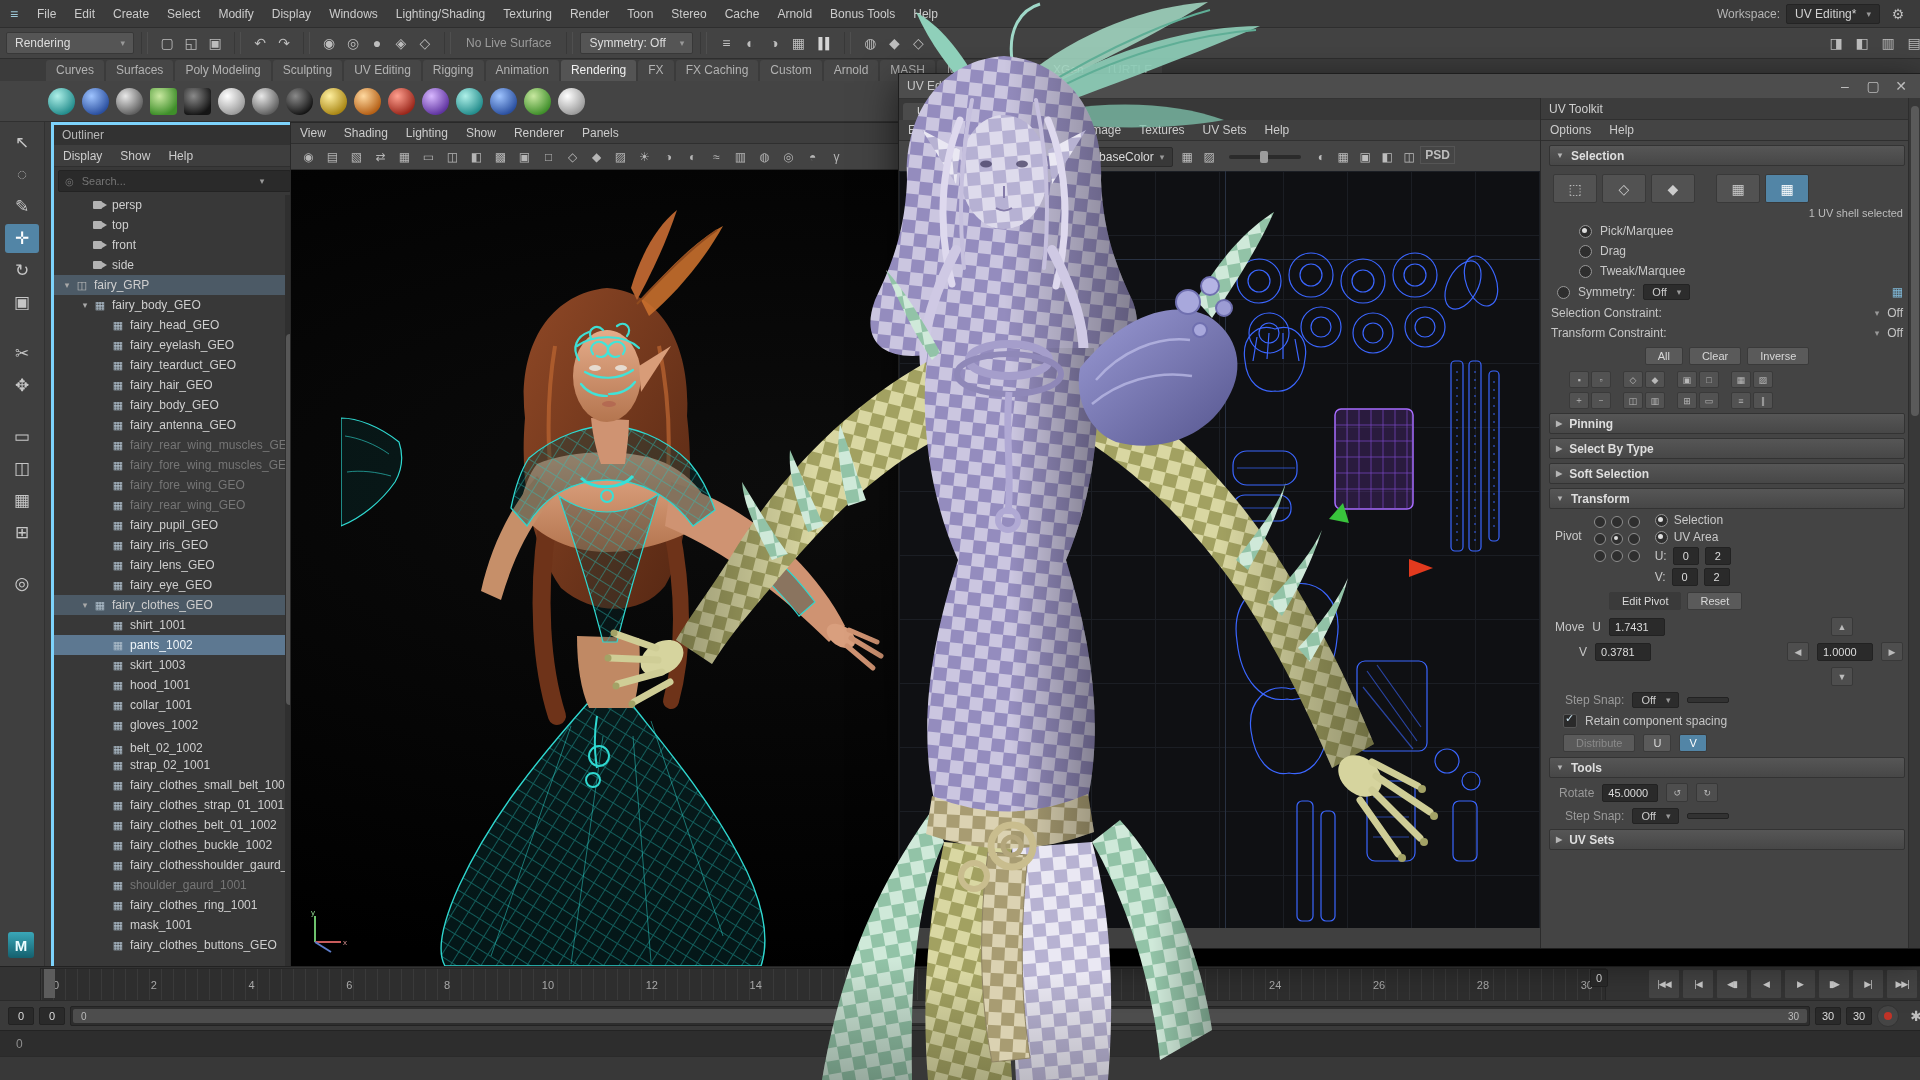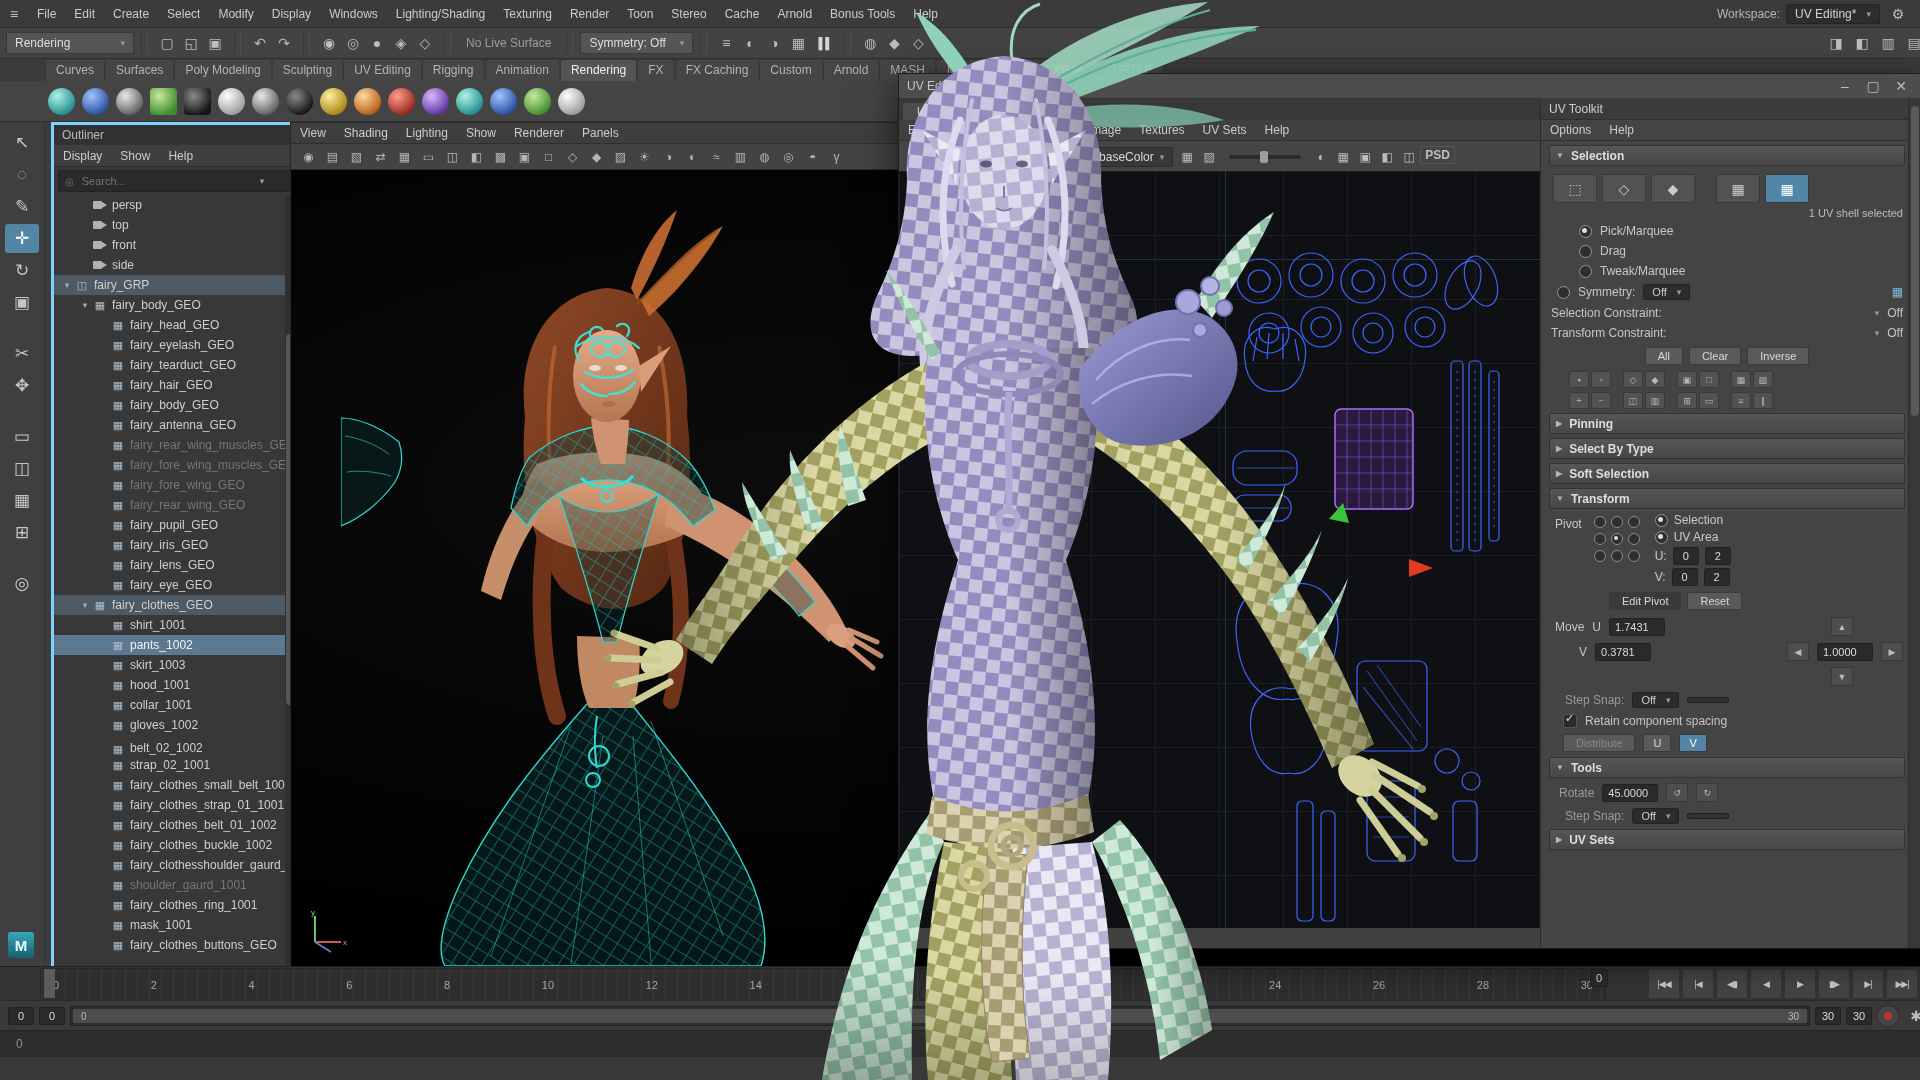--- a/index.html
+++ b/index.html
@@ -861,21 +861,21 @@
         </div>
         <div class="sec">
           <span class="arr">▶</span>
           <span>Soft Selection</span>
         </div>
         <div class="sec">
           <span class="arr">▼</span>
           <span>Transform</span>
         </div>
         <div class="pivwrap">
-          <span style="margin-top:4px">Pivot</span>
+          <span style="margin-top:16px">Pivot</span>
           <div class="pgrid">
             <span class="pg"></span>
               <span class="pg"></span>
               <span class="pg"></span>
             <span class="pg"></span>
               <span class="pg on"></span>
               <span class="pg"></span>
             <span class="pg"></span>
               <span class="pg"></span>
               <span class="pg"></span>

